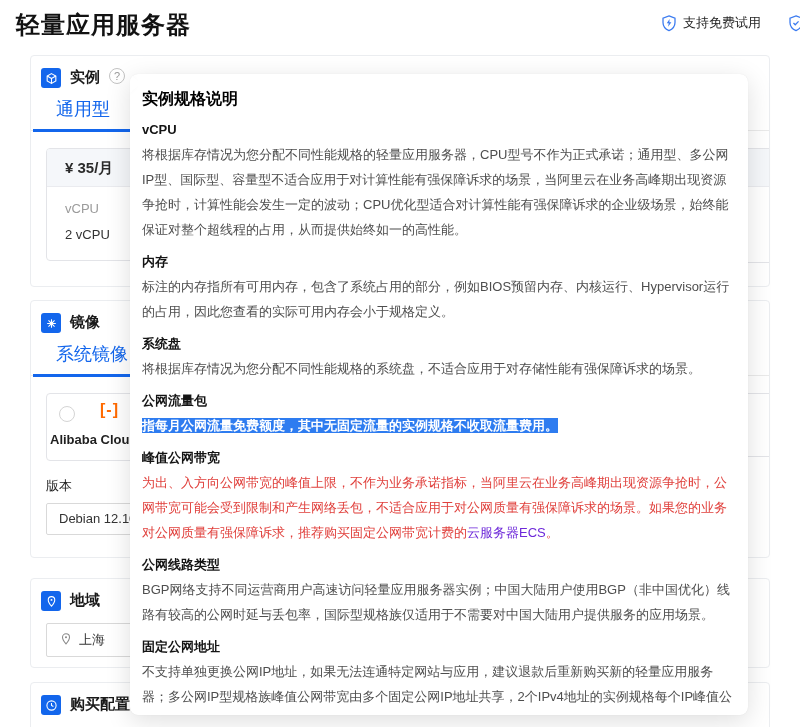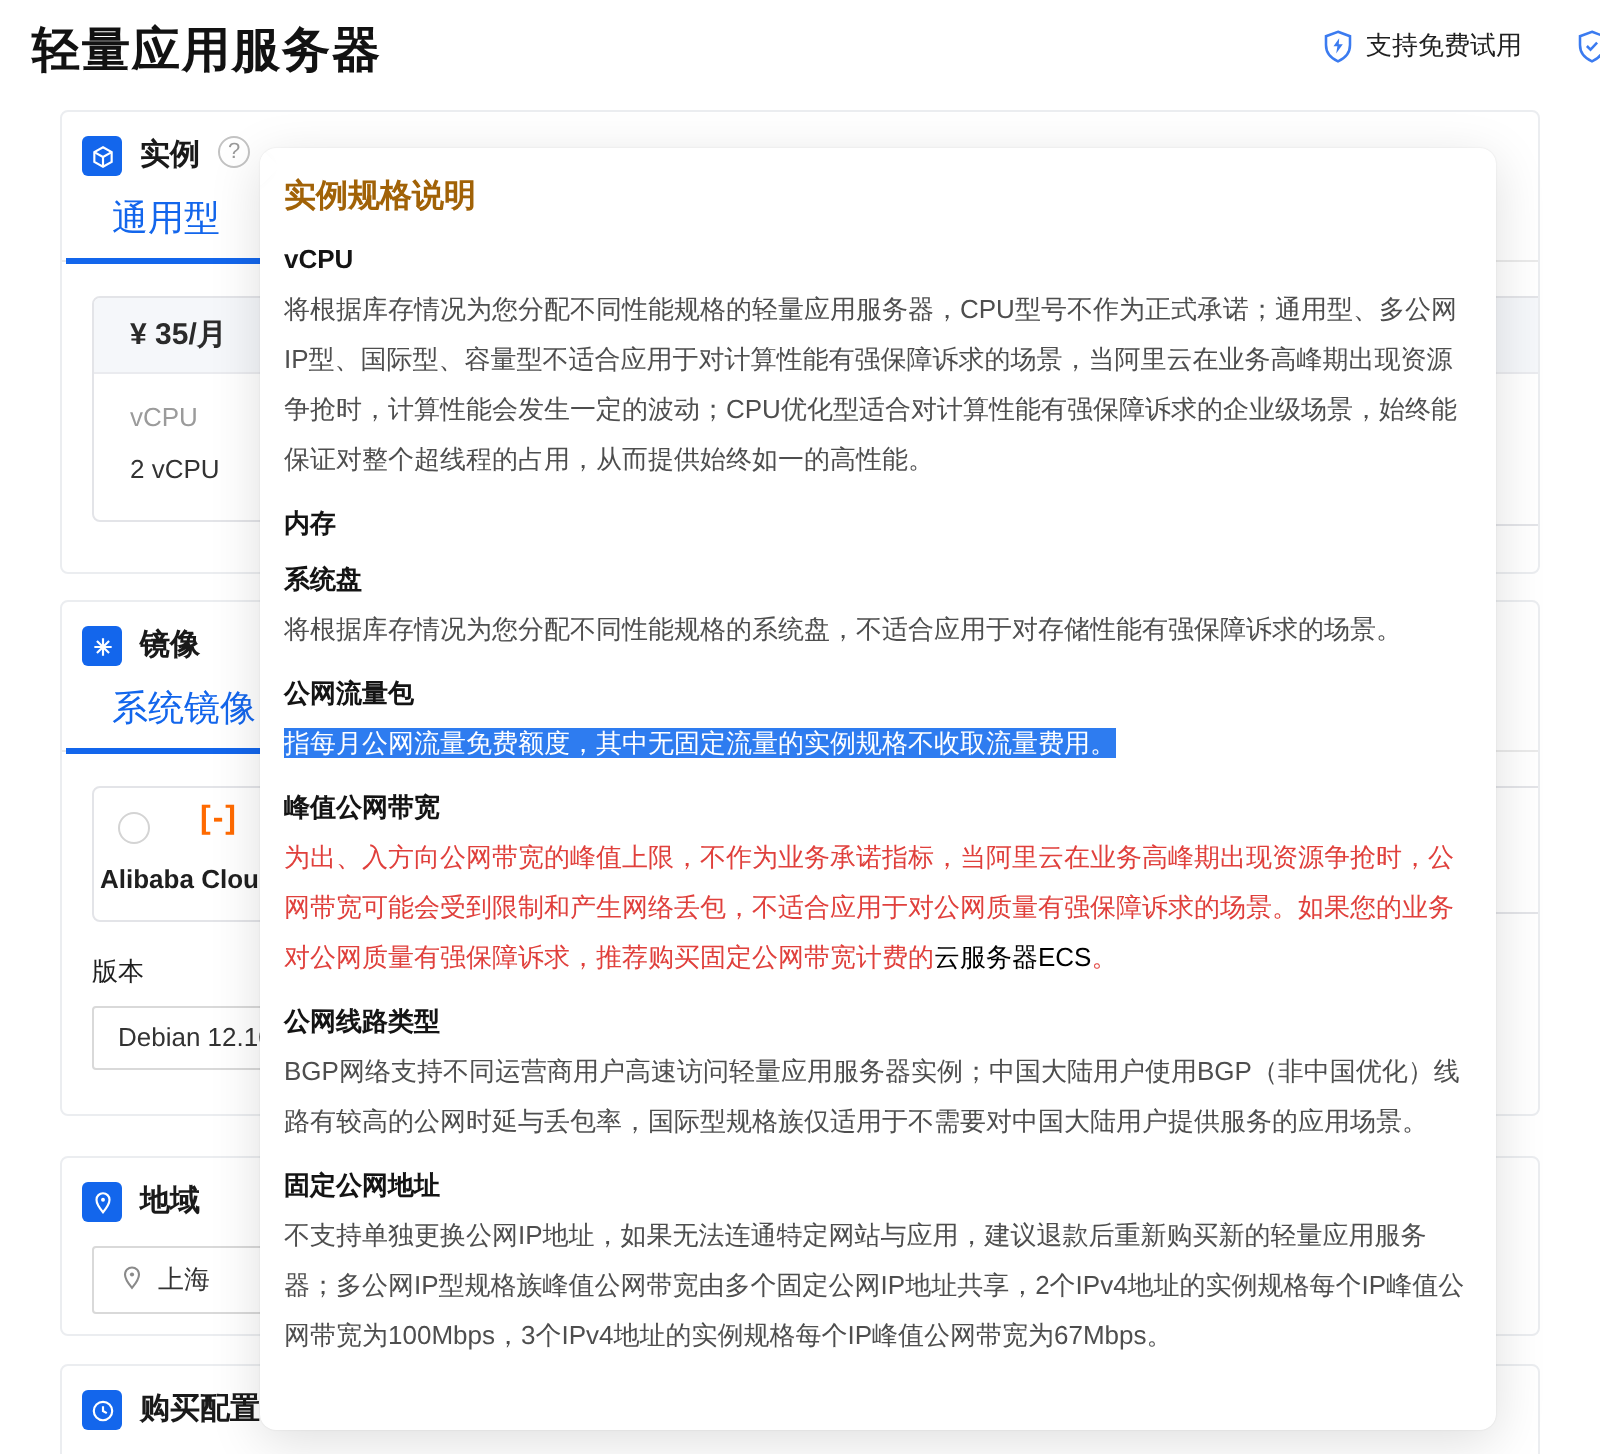--- a/index.html
+++ b/index.html
@@ -52,26 +52,26 @@
   .select-box { margin-left:15px; width:300px; height:32px; border:1px solid #d9d9d9; border-radius:2px; line-height:30px; padding-left:12px; font-size:13px; color:#333; cursor:pointer; background:#fff; }
 
   
   .region-box { margin:12px 0 0 15px; width:180px; height:34px; border:1px solid #d9d9d9; border-radius:2px; display:flex; align-items:center; gap:6px; padding-left:12px; font-size:13px; color:#333; cursor:pointer; }
 
   
   .popover { position:absolute; left:130px; top:74px; width:618px; height:641px; background:#fff; border-radius:8px;
              box-shadow:0 6px 26px rgba(0,0,0,.13), 0 0 1px rgba(0,0,0,.10); padding:14px 14px 14px 12px; z-index:10; overflow:hidden; }
   .pop-arrow { position:absolute; left:-6px; top:3px; width:13px; height:13px; background:#fff; transform:rotate(45deg);
                box-shadow:-3px 3px 7px rgba(0,0,0,.06); }
-  .pop-title { font-size:16px; font-weight:bold; color:#a16207; line-height:22px; }
+  .pop-title { font-size:16px; font-weight:bold; color:#000000; line-height:22px; }
   .pop-h { margin:12px 0 4px 0; font-size:13px; font-weight:bold; color:#141414; line-height:16px; }
   .pop-p { font-size:13px; color:#4e4e4e; line-height:25px; }
   .pop-p.red { color:#e0403c; }
-  .hl { background:#2e7cf0; color:#fff; }
-  .pop-link { color:#000000; cursor:pointer; text-decoration:none; }
+  .hl { background:#2e7cf0; color:#fff;font-weight:bold; }
+  .pop-link { color:#6d28d9; cursor:pointer; text-decoration:none; }
 </style>
 </head>
 <body>
 
 <div class="page-title">轻量应用服务器</div>
 <div class="badges">
   <div class="badge">
     <span>
       <svg width="18" height="18" viewBox="0 0 24 24">
           <path d="M12 2.5l8 3v5.8c0 5-3.4 8.9-8 10.9-4.6-2-8-5.9-8-10.9V5.5z" fill="none" stroke="#3b7bf0" stroke-width="1.7"></path>
@@ -182,20 +182,21 @@
 </div>
 
 <div class="popover">
   <span class="pop-arrow"></span>
   <div class="pop-title">实例规格说明</div>
 
   <div class="pop-h">vCPU</div>
   <p class="pop-p">将根据库存情况为您分配不同性能规格的轻量应用服务器，CPU型号不作为正式承诺；通用型、多公网IP型、国际型、容量型不适合应用于对计算性能有强保障诉求的场景，当阿里云在业务高峰期出现资源争抢时，计算性能会发生一定的波动；CPU优化型适合对计算性能有强保障诉求的企业级场景，始终能保证对整个超线程的占用，从而提供始终如一的高性能。</p>
 
   <div class="pop-h">内存</div>
+  <p class="pop-p">标注的内存指所有可用内存，包含了系统占用的部分，例如BIOS预留内存、内核运行、Hypervisor运行的占用，因此您查看的实际可用内存会小于规格定义。</p>
 
   <div class="pop-h">系统盘</div>
   <p class="pop-p">将根据库存情况为您分配不同性能规格的系统盘，不适合应用于对存储性能有强保障诉求的场景。</p>
 
   <div class="pop-h">公网流量包</div>
   <p class="pop-p"><span class="hl">指每月公网流量免费额度，其中无固定流量的实例规格不收取流量费用。</span></p>
 
   <div class="pop-h">峰值公网带宽</div>
   <p class="pop-p red"><span>为出、入方向公网带宽的峰值上限，不作为业务承诺指标，当阿里云在业务高峰期出现资源争抢时，公网带宽可能会受到限制和产生网络丢包，不适合应用于对公网质量有强保障诉求的场景。如果您的业务对公网质量有强保障诉求，推荐购买固定公网带宽计费的</span><a class="pop-link">云服务器ECS</a><span>。</span></p>
 

